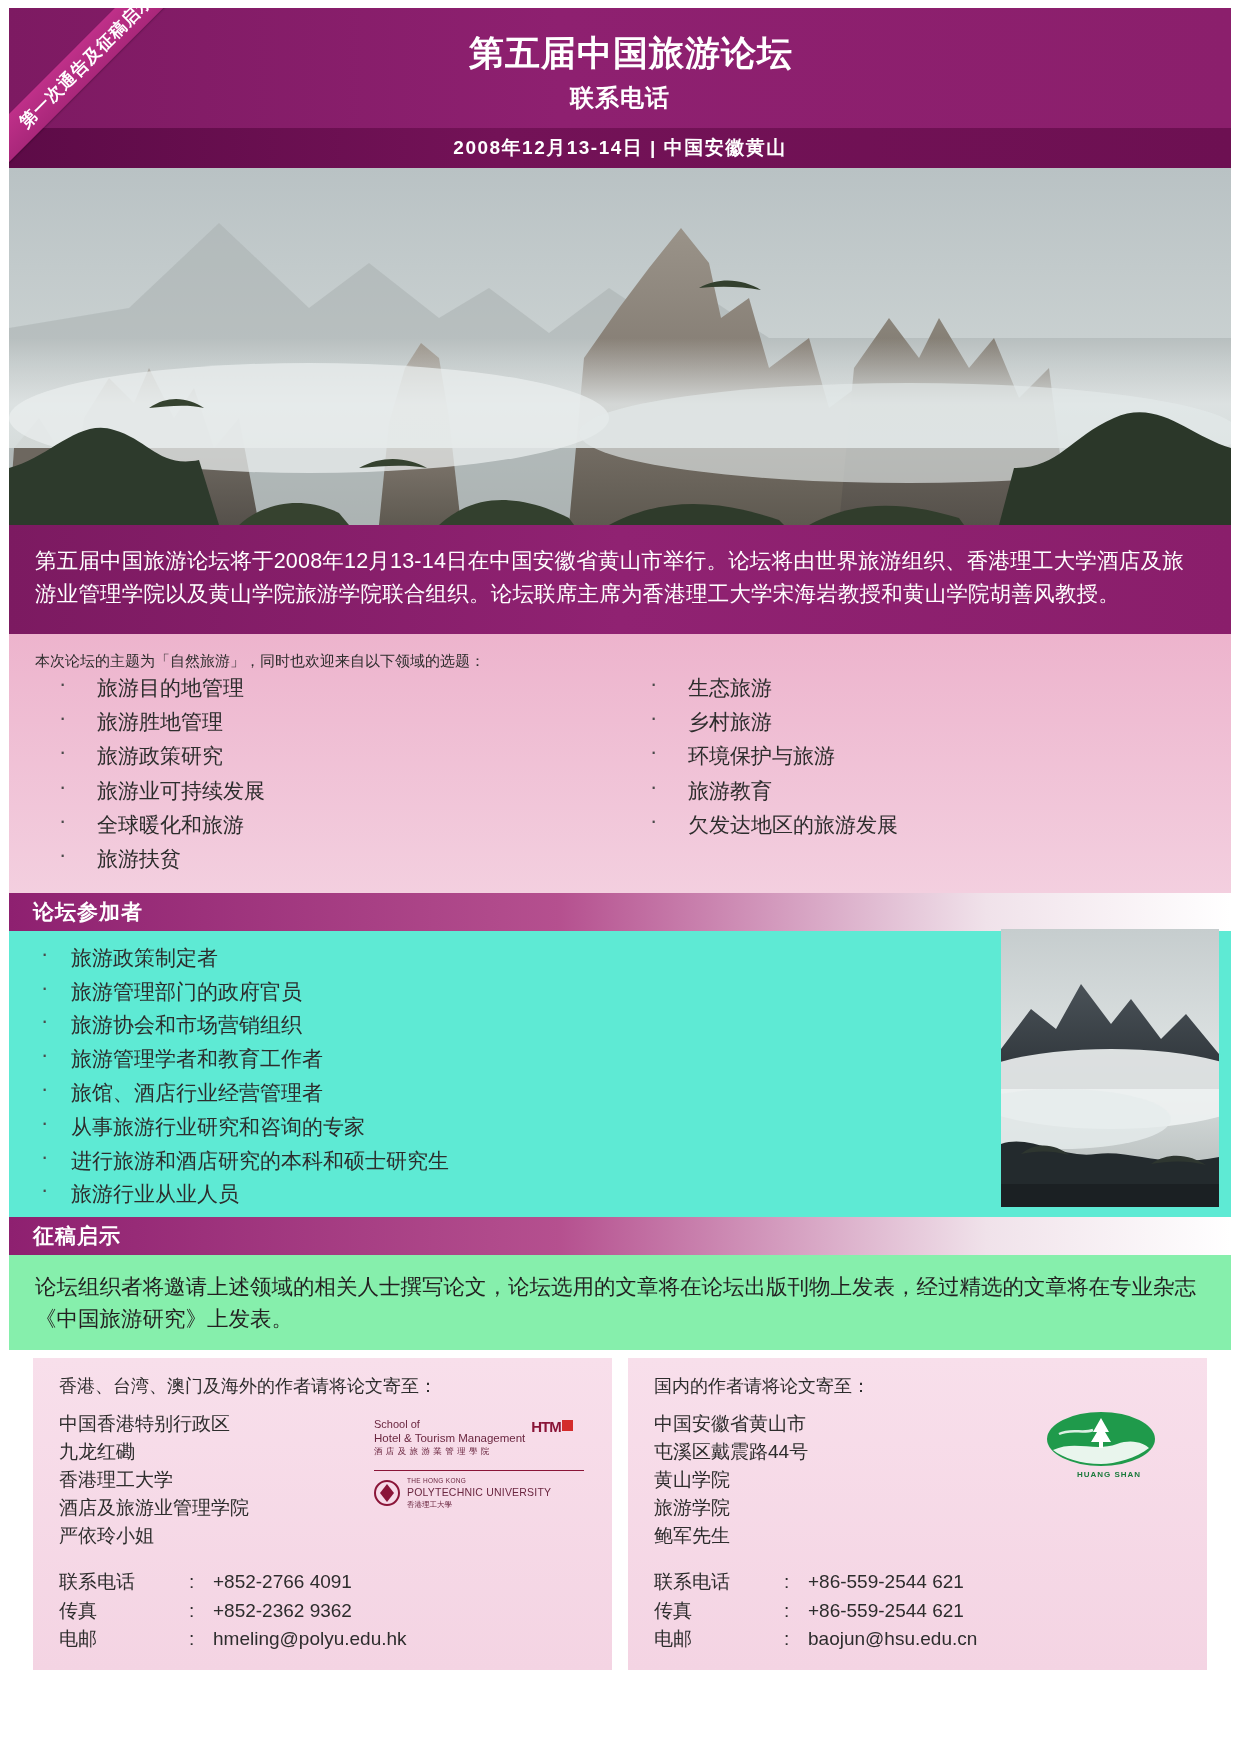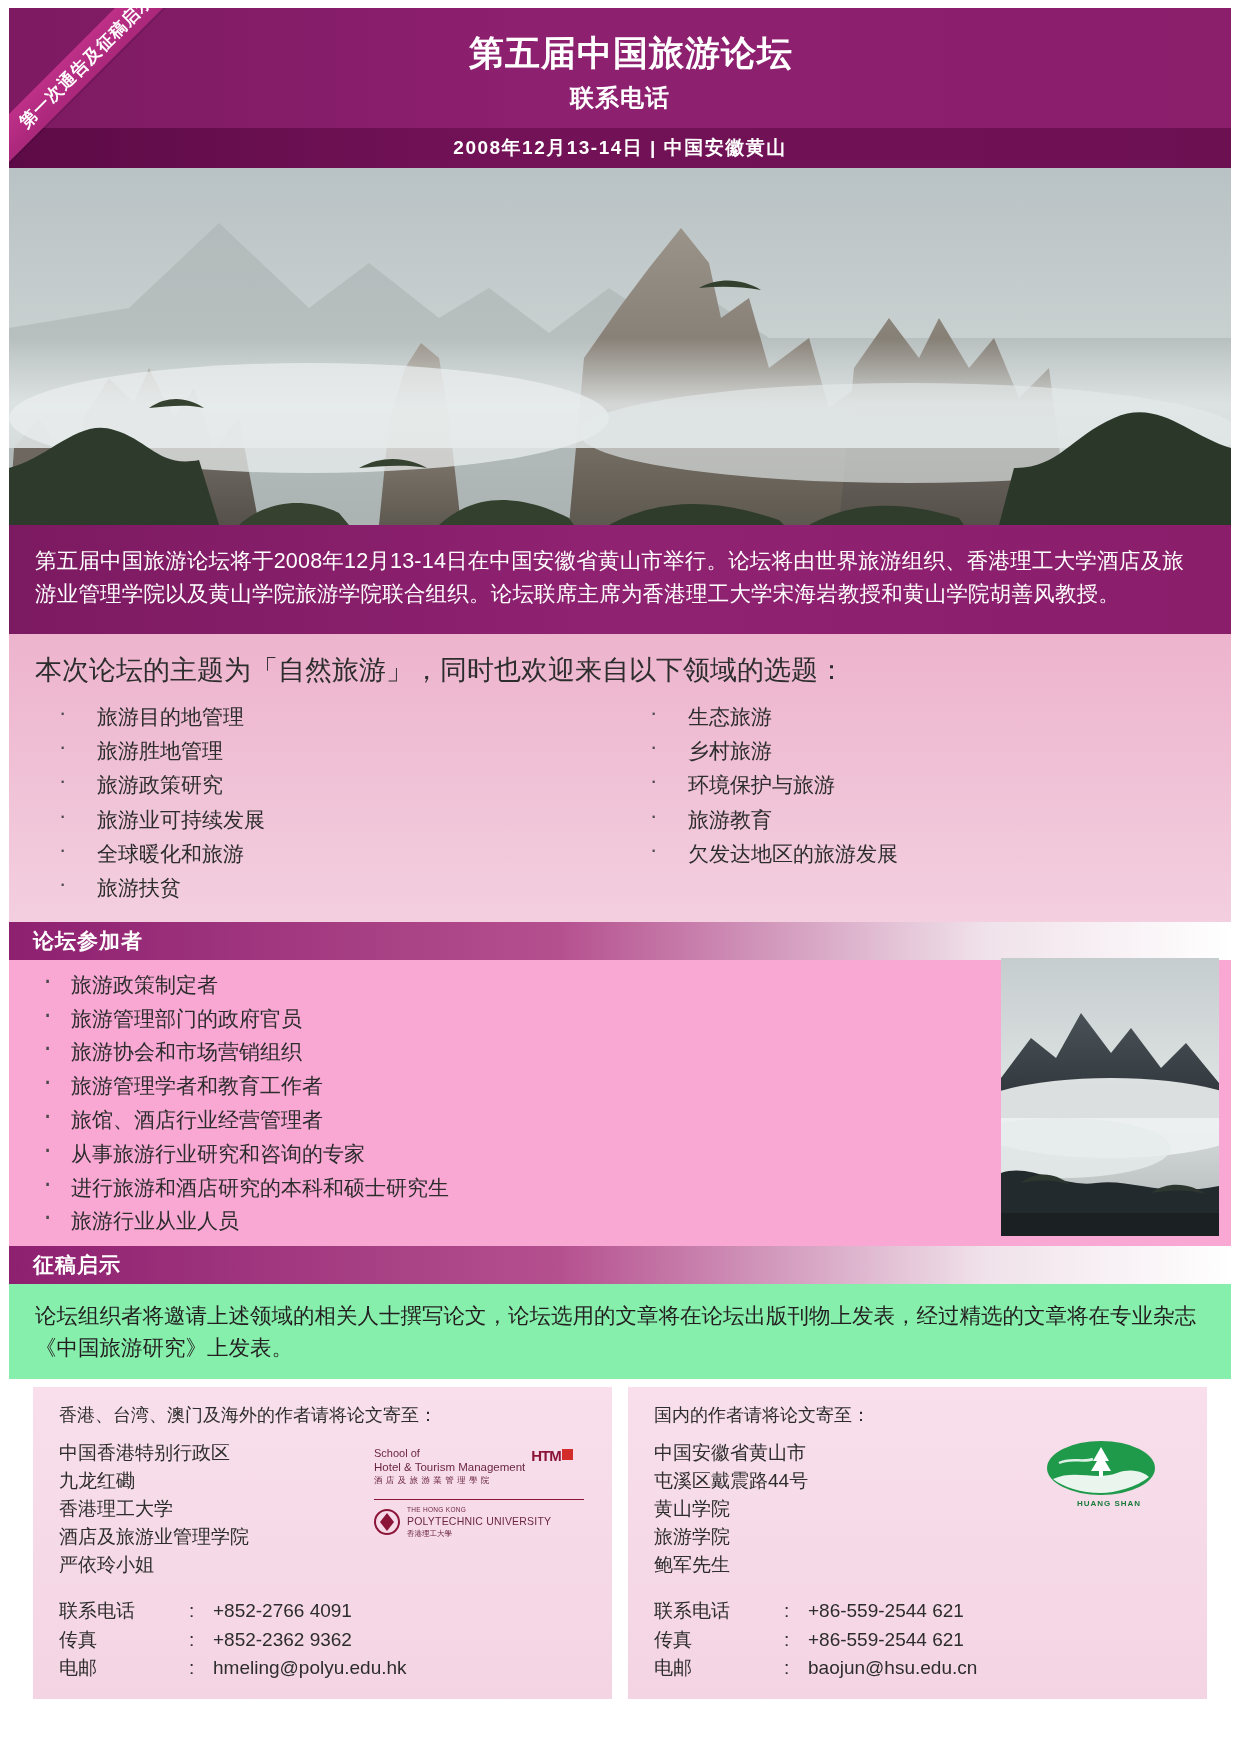--- a/index.html
+++ b/index.html
@@ -122,23 +122,23 @@
 
   
   .themes {
     width: 1222px;
     background: #eeb7cf;
     background: linear-gradient(to bottom, #edb4cd 0%, #f3cfdf 100%);
     box-sizing: border-box;
     padding: 18px 26px 16px 26px;
   }
   .themes-lead {
-    font-size: 27px;
+    font-size: 15px;
     color: #2d2d2d;
-    margin: 0 0 12px 0;
+    margin: 0 0 0 0;
   }
   .themes-cols {
     display: flex;
     gap: 12px;
   }
   .themes-col {
     width: 50%;
     box-sizing: border-box;
   }
   .themes-col ul {
@@ -176,25 +176,24 @@
     font-size: 21px;
     font-weight: bold;
     padding-left: 24px;
     letter-spacing: 1px;
   }
 
   
   .participants-wrap {
     position: relative;
     width: 1222px;
-    background: #f9a8d4;
+    background: #5eead4;
     box-sizing: border-box;
     padding: 10px 0 6px 0;
     min-height: 250px;
-    font-family: Liberation Mono, monospace;
   }
   .participants-wrap ul {
     margin: 0;
     padding: 0;
     list-style: none;
     width: 1000px;
   }
   .participants-wrap li {
     font-size: 21px;
     color: #2d2d2d;

